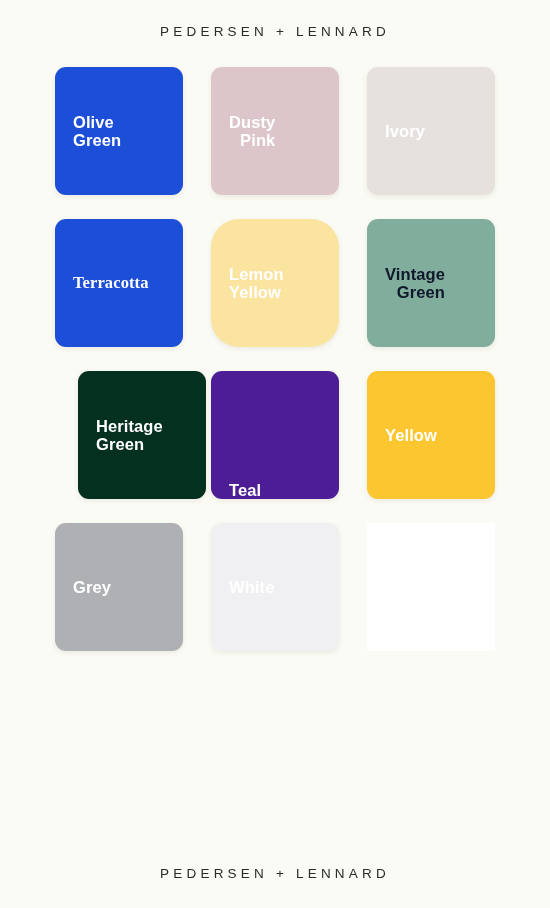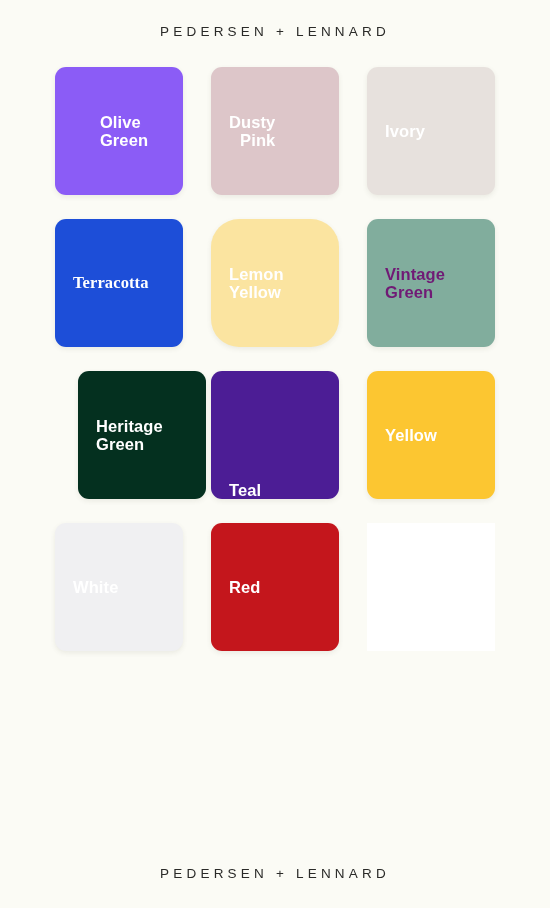--- a/index.html
+++ b/index.html
@@ -86,56 +86,56 @@
   }
 </style>
 </head>
 <body>
 
 <div class="page">
 
   <div class="brand brand-header">PEDERSEN + LENNARD</div>
 
   <div class="swatch-grid">
-      <div class="swatch" style="background: #8b5cf6; justify-content: center;">
+      <div class="swatch" style="background: #1d4ed8;">
         <div class="swatch-label" style="color: rgb(255, 255, 255);">Olive
 Green</div>
       </div>
       <div class="swatch" style="background: rgb(221, 198, 201); text-align: right;">
         <div class="swatch-label" style="color: rgb(255, 255, 255);">Dusty
 Pink</div>
       </div>
       <div class="swatch" style="background: rgb(231, 225, 221);">
         <div class="swatch-label" style="color: rgb(255, 255, 255);">Ivory</div>
       </div>
       <div class="swatch" style="background: #1d4ed8; font-family: Liberation Serif, serif;">
         <div class="swatch-label" style="color: rgb(255, 255, 255);">Terracotta</div>
       </div>
       <div class="swatch" style="background: rgb(251, 228, 160); border-radius: 28px;">
         <div class="swatch-label" style="color: rgb(255, 255, 255);">Lemon
 Yellow</div>
       </div>
       <div class="swatch" style="background: rgb(129, 173, 157);">
-        <div class="swatch-label" style="color: #701a75;">Vintage
+        <div class="swatch-label" style="color: #0f172a; text-align: right;">Vintage
 Green</div>
       </div>
       <div class="swatch" style="background: rgb(4, 48, 31); margin-left: 23px;">
         <div class="swatch-label" style="color: rgb(255, 255, 255);">Heritage
 Green</div>
       </div>
       <div class="swatch" style="background: #4c1d95; align-items: flex-end;">
         <div class="swatch-label" style="color: rgb(255, 255, 255);">Teal</div>
       </div>
       <div class="swatch" style="background: rgb(252, 198, 49);">
         <div class="swatch-label" style="color: rgb(255, 255, 255);">Yellow</div>
       </div>
+      <div class="swatch" style="background: rgb(174, 176, 179);">
+        <div class="swatch-label" style="color: rgb(255, 255, 255);">Grey</div>
+      </div>
       <div class="swatch" style="background: rgb(240, 240, 242);">
         <div class="swatch-label" style="color: rgb(255, 255, 255);">White</div>
-      </div>
-      <div class="swatch" style="background: rgb(196, 22, 28);">
-        <div class="swatch-label" style="color: rgb(255, 255, 255);">Red</div>
       </div>
       <div class="swatch blank" style="background: rgb(255, 255, 255);"></div>
     </div>
 
   <div class="brand brand-footer">PEDERSEN + LENNARD</div>
 
 </div>
 
 </body></html>

